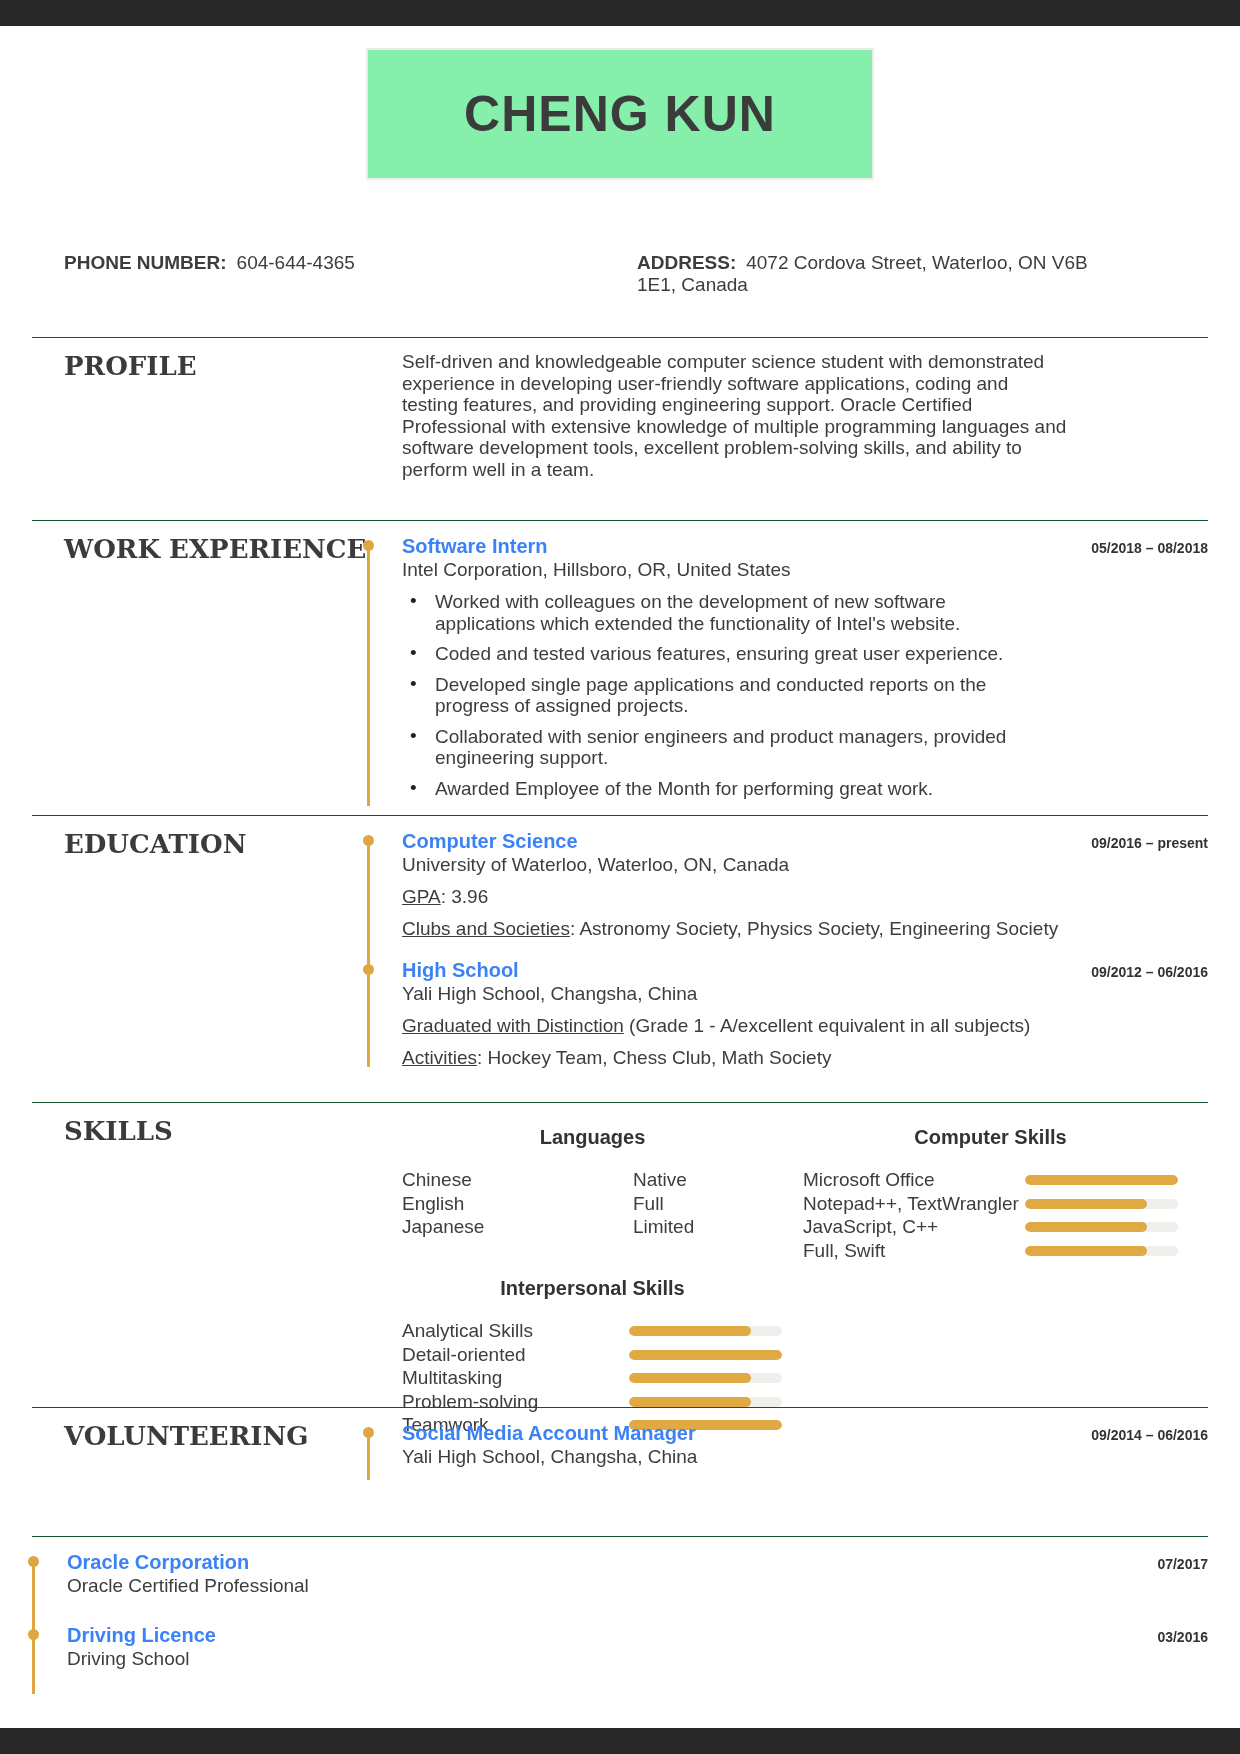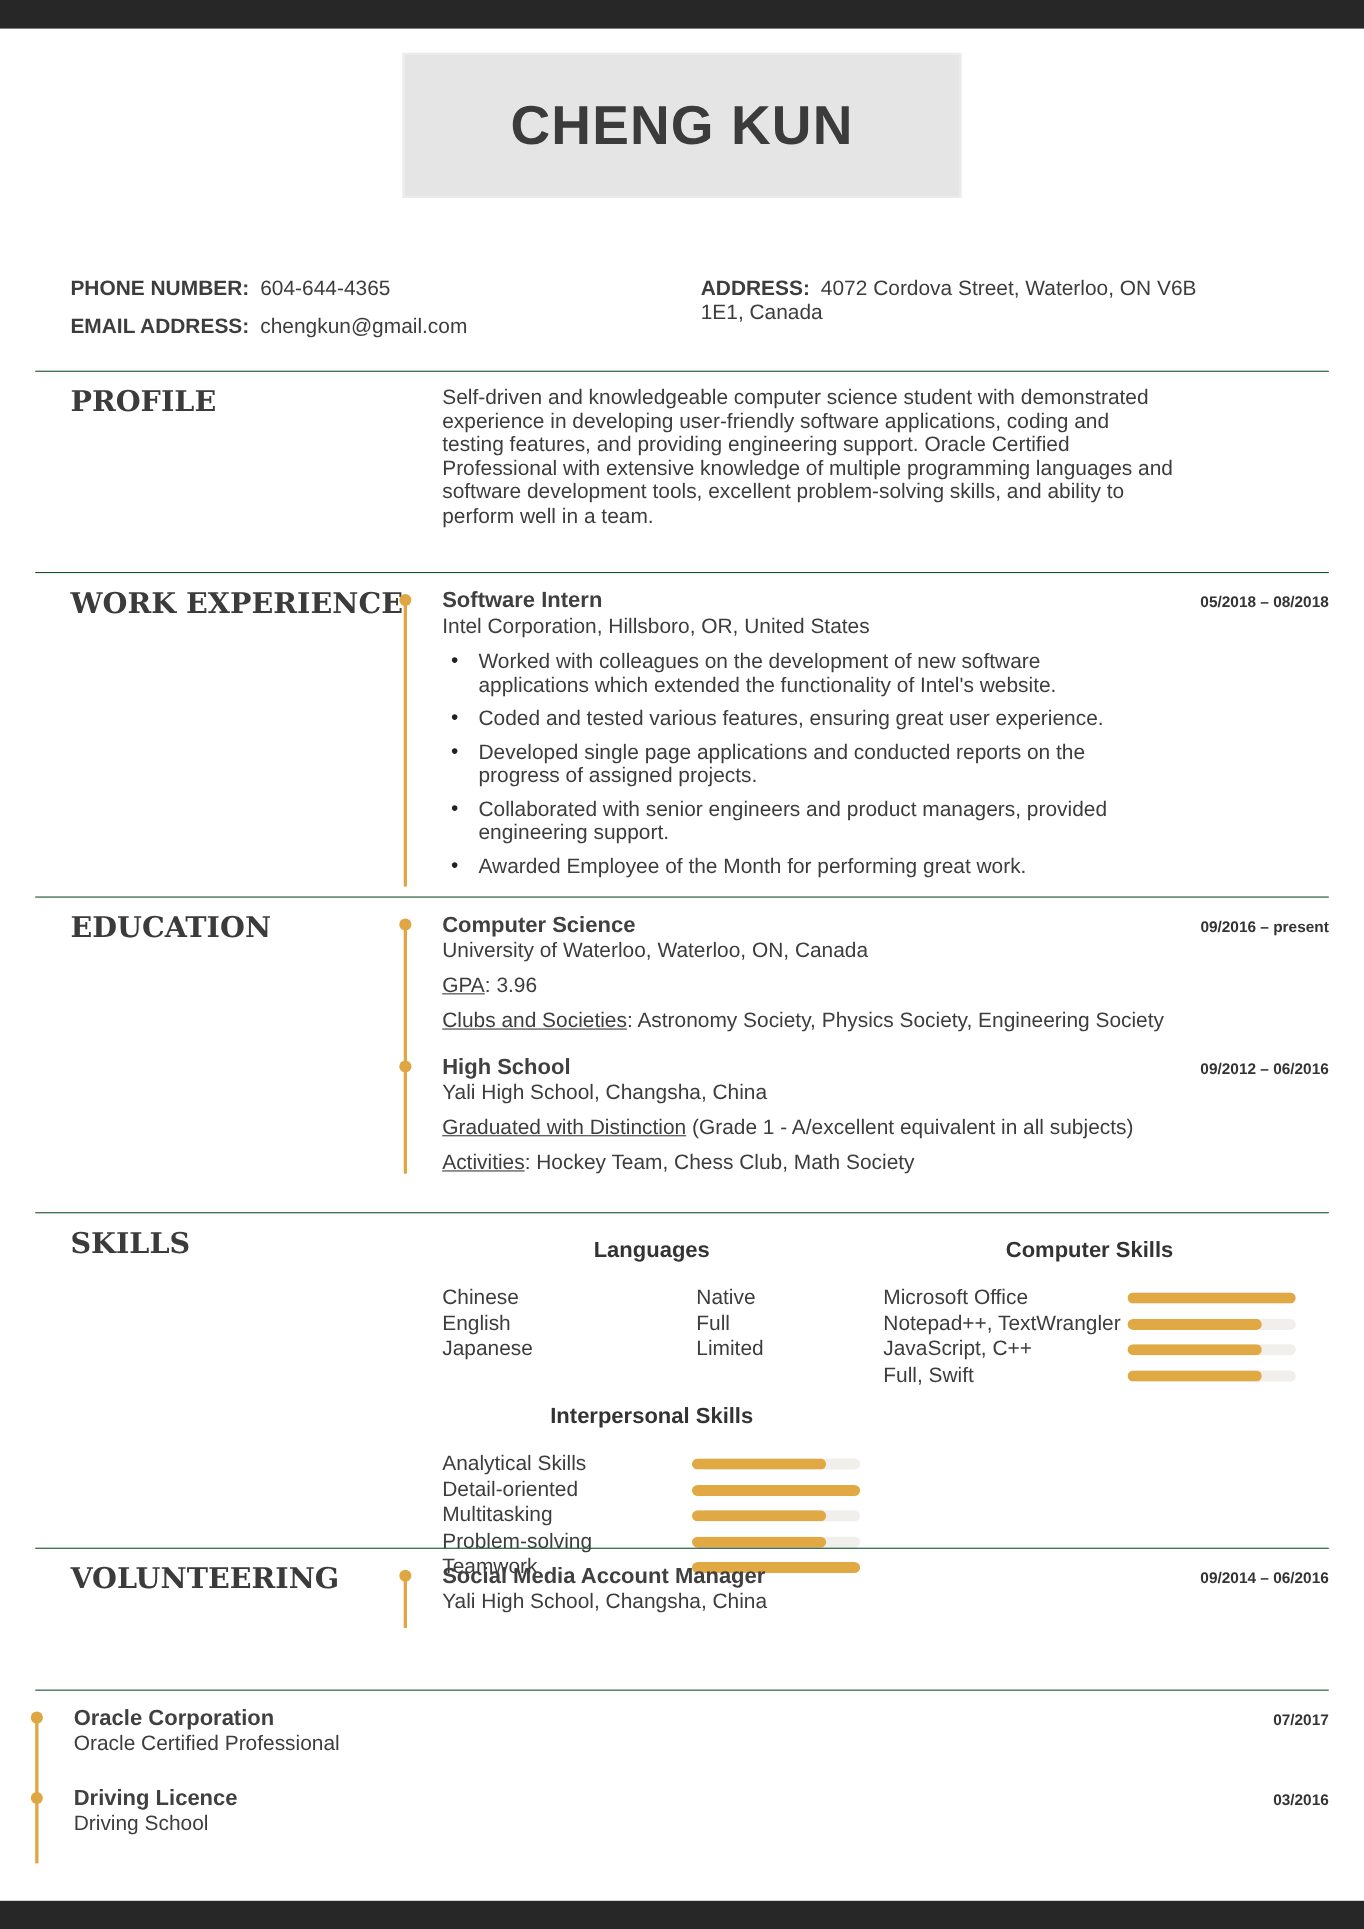--- a/index.html
+++ b/index.html
@@ -4,21 +4,21 @@
 <style>
   html,body{margin:0;padding:0;background:#fff;}
   .page{position:relative;width:1240px;height:1754px;background:#fff;margin:0 auto;overflow:hidden;
         font-family:"Liberation Sans",sans-serif;color:#3d3d3d;}
   .bar{position:absolute;left:0;right:0;height:26px;background:#272727;}
   .bar.top{top:0;}
   .bar.bottom{bottom:0;}
 
   
   .namebox{position:absolute;left:366px;top:48px;width:504px;height:128px;border:2px solid #ececec;
-           display:flex;align-items:center;justify-content:center;background:#e5e5e5;}
+           display:flex;align-items:center;justify-content:center;background:#86efac;}
   .name{font-size:50px;font-weight:bold;color:#3b3b3b;letter-spacing:1px;}
 
   
   .contact{position:absolute;top:252px;left:64px;width:1114px;display:flex;font-size:19px;line-height:22px;}
   .contact-left{width:573px;}
   .contact-left .crow{margin-bottom:13px;}
   .clabel{font-weight:bold;margin-right:10px;}
   .contact-right{width:455px;}
 
   
@@ -27,21 +27,21 @@
   .sec-title{width:335px;box-sizing:border-box;padding-left:32px;flex:none;
              font-family:"DejaVu Serif",serif;font-weight:bold;font-size:26px;color:#3b3b3b;letter-spacing:0px;}
   .sec-body{flex:1;position:relative;padding-left:35px;box-sizing:border-box;font-size:19px;}
 
   
   .tline{position:absolute;left:0px;top:10px;bottom:2px;width:3px;background:#dfa644;}
   .entry{position:relative;}
   .dot{position:absolute;left:-39px;top:6px;width:11px;height:11px;border-radius:50%;background:#dfa644;}
 
   .entry-head{display:flex;justify-content:space-between;align-items:baseline;}
-  .role{font-weight:bold;font-size:20px;line-height:24px;color:#404040;}
+  .role{font-weight:bold;font-size:20px;line-height:24px;color:#3b82f6;}
   .dates{font-weight:bold;font-size:14px;color:#333;white-space:nowrap;}
   .org{font-size:19px;line-height:22px;margin-top:1px;}
 
   .bullets{list-style:none;margin:10px 0 0 0;padding:0;width:617px;}
   .bullets li{position:relative;padding-left:33px;margin-bottom:9px;line-height:21.5px;}
   .bullets li::before{content:"•";position:absolute;left:8px;top:-1px;font-size:19px;color:#222;}
 
   .ptext{width:665px;line-height:21.5px;}
   .detail{width:680px;line-height:22px;margin-top:10px;}
   .u{text-decoration:underline;}
@@ -69,23 +69,20 @@
 
   <div class="namebox">
     <div class="name">CHENG KUN</div>
   </div>
 
   <div class="contact">
     <div class="contact-left">
       <div class="crow">
         <span class="clabel">PHONE NUMBER:</span><span>604-644-4365</span>
       </div>
-      <div class="crow">
-        <span class="clabel">EMAIL ADDRESS:</span><span>chengkun@gmail.com</span>
-      </div>
     </div>
     <div class="contact-right">
       <span class="clabel">ADDRESS:</span><span>4072 Cordova Street, Waterloo, ON V6B 1E1, Canada</span>
     </div>
   </div>
 
   <div class="section" style="top:337px;">
     <div class="sec-title">PROFILE</div>
     <div class="sec-body">
       <div class="ptext">Self-driven and knowledgeable computer science student with demonstrated experience in developing user-friendly software applications, coding and testing features, and providing engineering support. Oracle Certified Professional with extensive knowledge of multiple programming languages and software development tools, excellent problem-solving skills, and ability to perform well in a team.</div>

